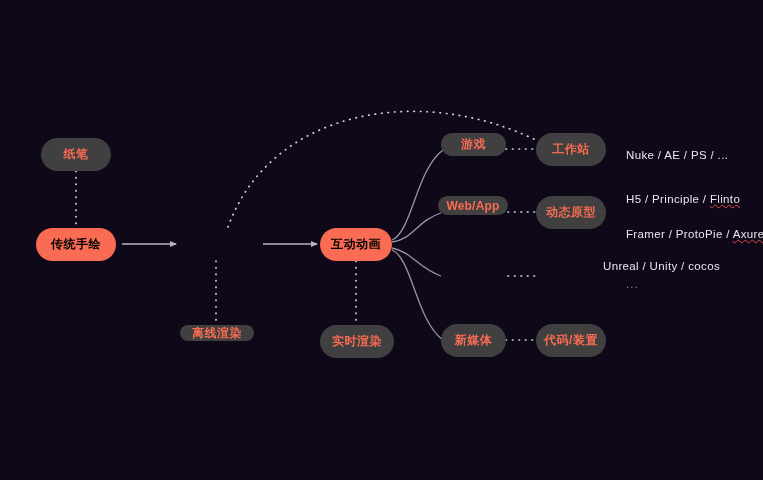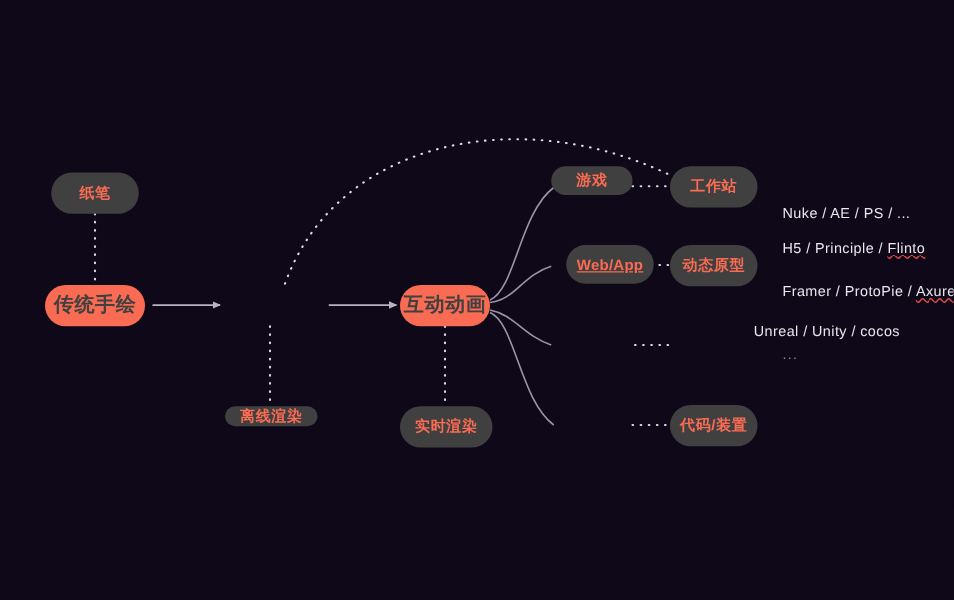--- a/index.html
+++ b/index.html
@@ -30,22 +30,22 @@
     align-items: center;
     justify-content: center;
     border-radius: 999px;
     box-sizing: border-box;
     white-space: nowrap;
     letter-spacing: 0.5px;
     z-index: 5;
   }
   .node.filled {
     background: #f96b52;
-    color: #404040;
-    font-size: 16px;
+    color: #000000;
+    font-size: 12px;
     font-weight: 700;
   }
   .node.outline {
     background: #404040;
     color: #f96b52;
     font-size: 12px;
     font-weight: 700;
   }
   .node.outline.latin {
     font-weight: 600;
@@ -112,32 +112,33 @@
 
 
   <div class="node outline" style="left:180px; top:325px; width:74px; height:16px;">离线渲染</div>
 
   <div class="node filled" style="left:320px; top:228px; width:72px; height:33px;">互动动画</div>
 
   <div class="node outline" style="left:320px; top:325px; width:74px; height:33px;">实时渲染</div>
 
   <div class="node outline" style="left:441px; top:133px; width:65px; height:23px;">游戏</div>
 
-  <div class="node outline latin" style="left:453px; top:196px; width:70px; height:31px;text-decoration:underline;">Web/App</div>
+  <div class="node outline latin" style="left:438px; top:196px; width:70px; height:19px;">Web/App</div>
 
 
+  <div class="node outline" style="left:441px; top:324px; width:65px; height:33px;">新媒体</div>
 
   <div class="node outline" style="left:536px; top:133px; width:70px; height:33px;">工作站</div>
 
   <div class="node outline" style="left:536px; top:196px; width:70px; height:33px;">动态原型</div>
 
 
   <div class="node outline" style="left:536px; top:324px; width:70px; height:33px;">代码/装置</div>
 
-  <div class="annot" style="left:626px; top:149px;margin-top:16px;"><span>Nuke / AE / PS / ...</span></div>
+  <div class="annot" style="left:626px; top:149px;"><span>Nuke / AE / PS / ...</span></div>
 
   <div class="annot" style="left:626px; top:193px;"><span>H5 / Principle / </span><span class="sp">Flinto</span></div>
   <div class="annot" style="left:626px; top:228px;"><span>Framer / ProtoPie / </span><span class="sp">Axure</span></div>
 
   <div class="annot" style="left:603px; top:260px;text-align:center;"><span>Unreal / Unity / cocos</span></div>
   <div class="annot ellipsis" style="left:626px; top:278px;"><span>...</span></div>
 
 </div>
 
 </body></html>

